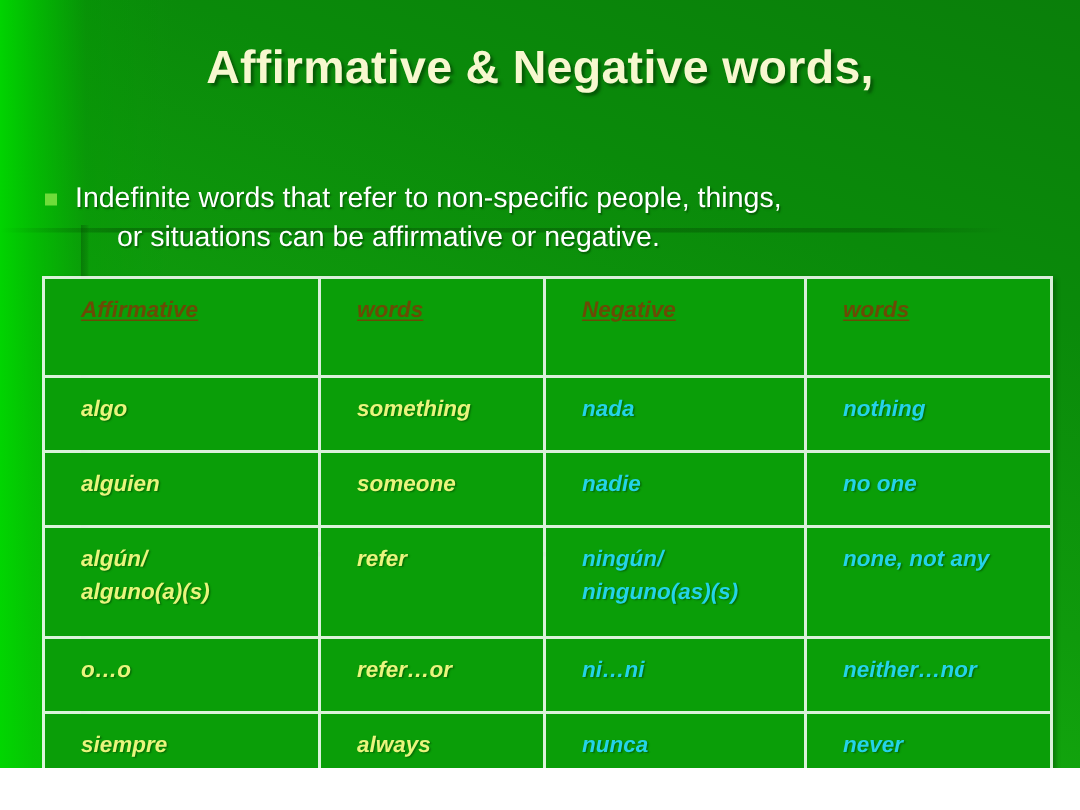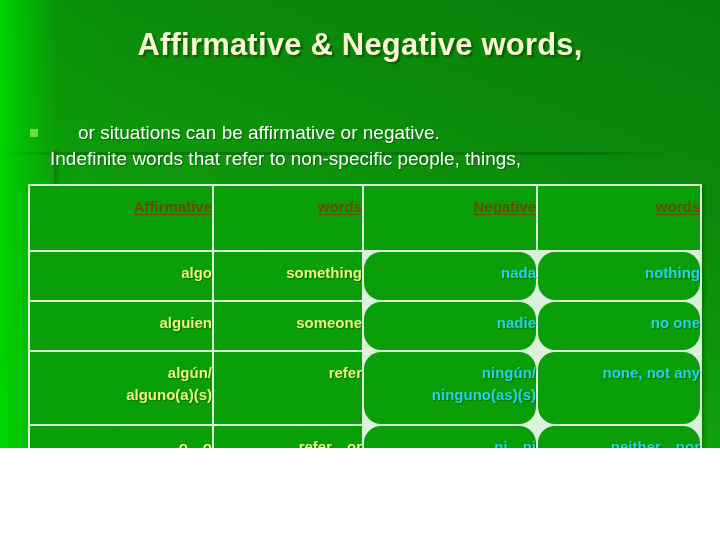--- a/index.html
+++ b/index.html
@@ -10,21 +10,21 @@
     width: 720px;
     height: 540px;
     overflow: hidden;
     font-family: "Liberation Sans", sans-serif;
   }
 
   
   #slide {
     position: relative;
     width: 720px;
-    height: 448px;
+    height: 512px;
     overflow: hidden;
     background: #0a8a0a;
   }
 
   
   #bg-gradient {
     position: absolute;
     inset: 0;
     background:
       linear-gradient(to right,
@@ -122,39 +122,40 @@
     box-shadow: 2px 2px 3px rgba(0,40,0,0.35);
   }
   #vocab-table td, #vocab-table th {
     background: #0a9e08;
     vertical-align: top;
     padding: 10px 0 10px 24px;
     border: 0;
     font-size: 15px;
     font-weight: bold;
     line-height: 22px;
-    text-align: right;
+    text-align: left;
     box-shadow: inset 0 0 0 0 transparent;
+    font-style: italic;
   }
   
   #vocab-table { border-spacing: 2px; }
 
   #vocab-table thead th {
     height: 44px;
     color: #6b4a05;
     text-shadow: none;
     font-weight: bold;
   }
   #vocab-table thead th span.u {
     text-decoration: underline;
     text-underline-offset: 2px;
   }
 
   .col-aff { color: #e9f57d; text-shadow: 1px 1px 1px rgba(0,50,0,0.45); }
-  .col-neg { color: #24d3e8; text-shadow: 1px 1px 1px rgba(0,50,0,0.45); border-radius: 17px; }
+  .col-neg { color: #24d3e8; text-shadow: 1px 1px 1px rgba(0,50,0,0.45); }
 
   #vocab-table tbody tr { height: 48px; }
   #vocab-table tbody tr.tall { height: 72px; }
   #vocab-table tbody td .sub { display: block; }
 </style>
 </head>
 <body>
 
 <div id="slide">
 
@@ -163,22 +164,22 @@
   <div id="bg-band-top"></div>
   <div id="bg-band-mid"></div>
 
   <div id="title">
     <span class="ln">Affirmative &amp; Negative words,</span>
   </div>
 
   <div id="bullet-block">
     <span id="bullet-marker"></span>
     <div id="bullet-text">
+      <span class="ln">Indefinite words that refer to non-specific people, things,</span>
       <span class="ln second">or situations can be affirmative or negative.</span>
-      <span class="ln">Indefinite words that refer to non-specific people, things,</span>
     </div>
   </div>
 
   <table id="vocab-table">
     <colgroup>
       <col style="width:182px">
       <col style="width:148px">
       <col style="width:172px">
       <col style="width:162px">
     </colgroup>
@@ -215,20 +216,26 @@
         </td>
         <td class="col-neg"><span>none, not any</span></td>
       </tr>
       <tr>
         <td class="col-aff"><span>o…o</span></td>
         <td class="col-aff"><span>refer…or</span></td>
         <td class="col-neg"><span>ni…ni</span></td>
         <td class="col-neg"><span>neither…nor</span></td>
       </tr>
       <tr>
+        <td class="col-aff"><span>siempre</span></td>
+        <td class="col-aff"><span>always</span></td>
+        <td class="col-neg"><span>nunca</span></td>
+        <td class="col-neg"><span>never</span></td>
+      </tr>
+      <tr>
         <td class="col-aff"><span>también</span></td>
         <td class="col-aff"><span>also</span></td>
         <td class="col-neg"><span>tampoco</span></td>
         <td class="col-neg"><span>neither, either</span></td>
       </tr>
     </tbody>
   </table>
 
 </div>
 

